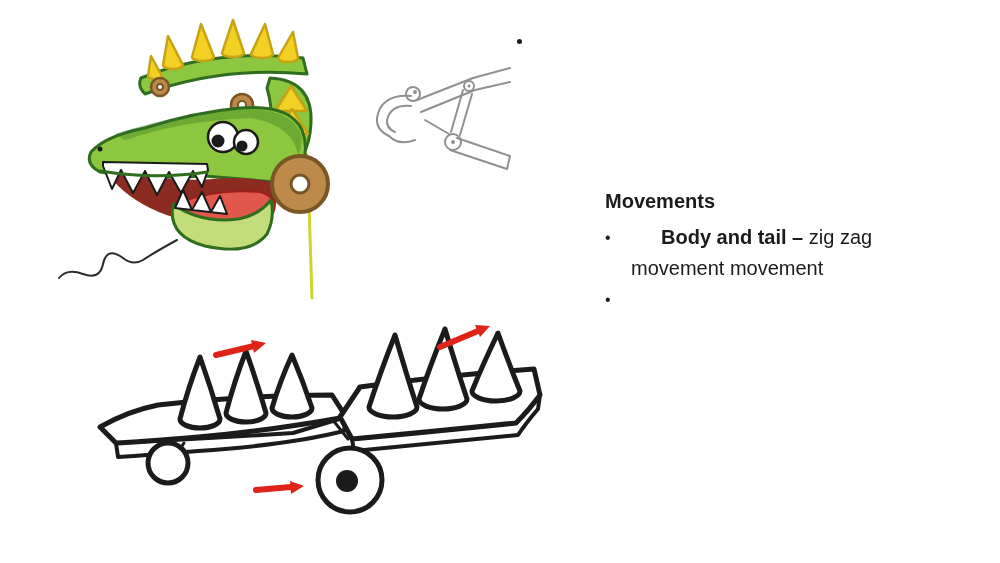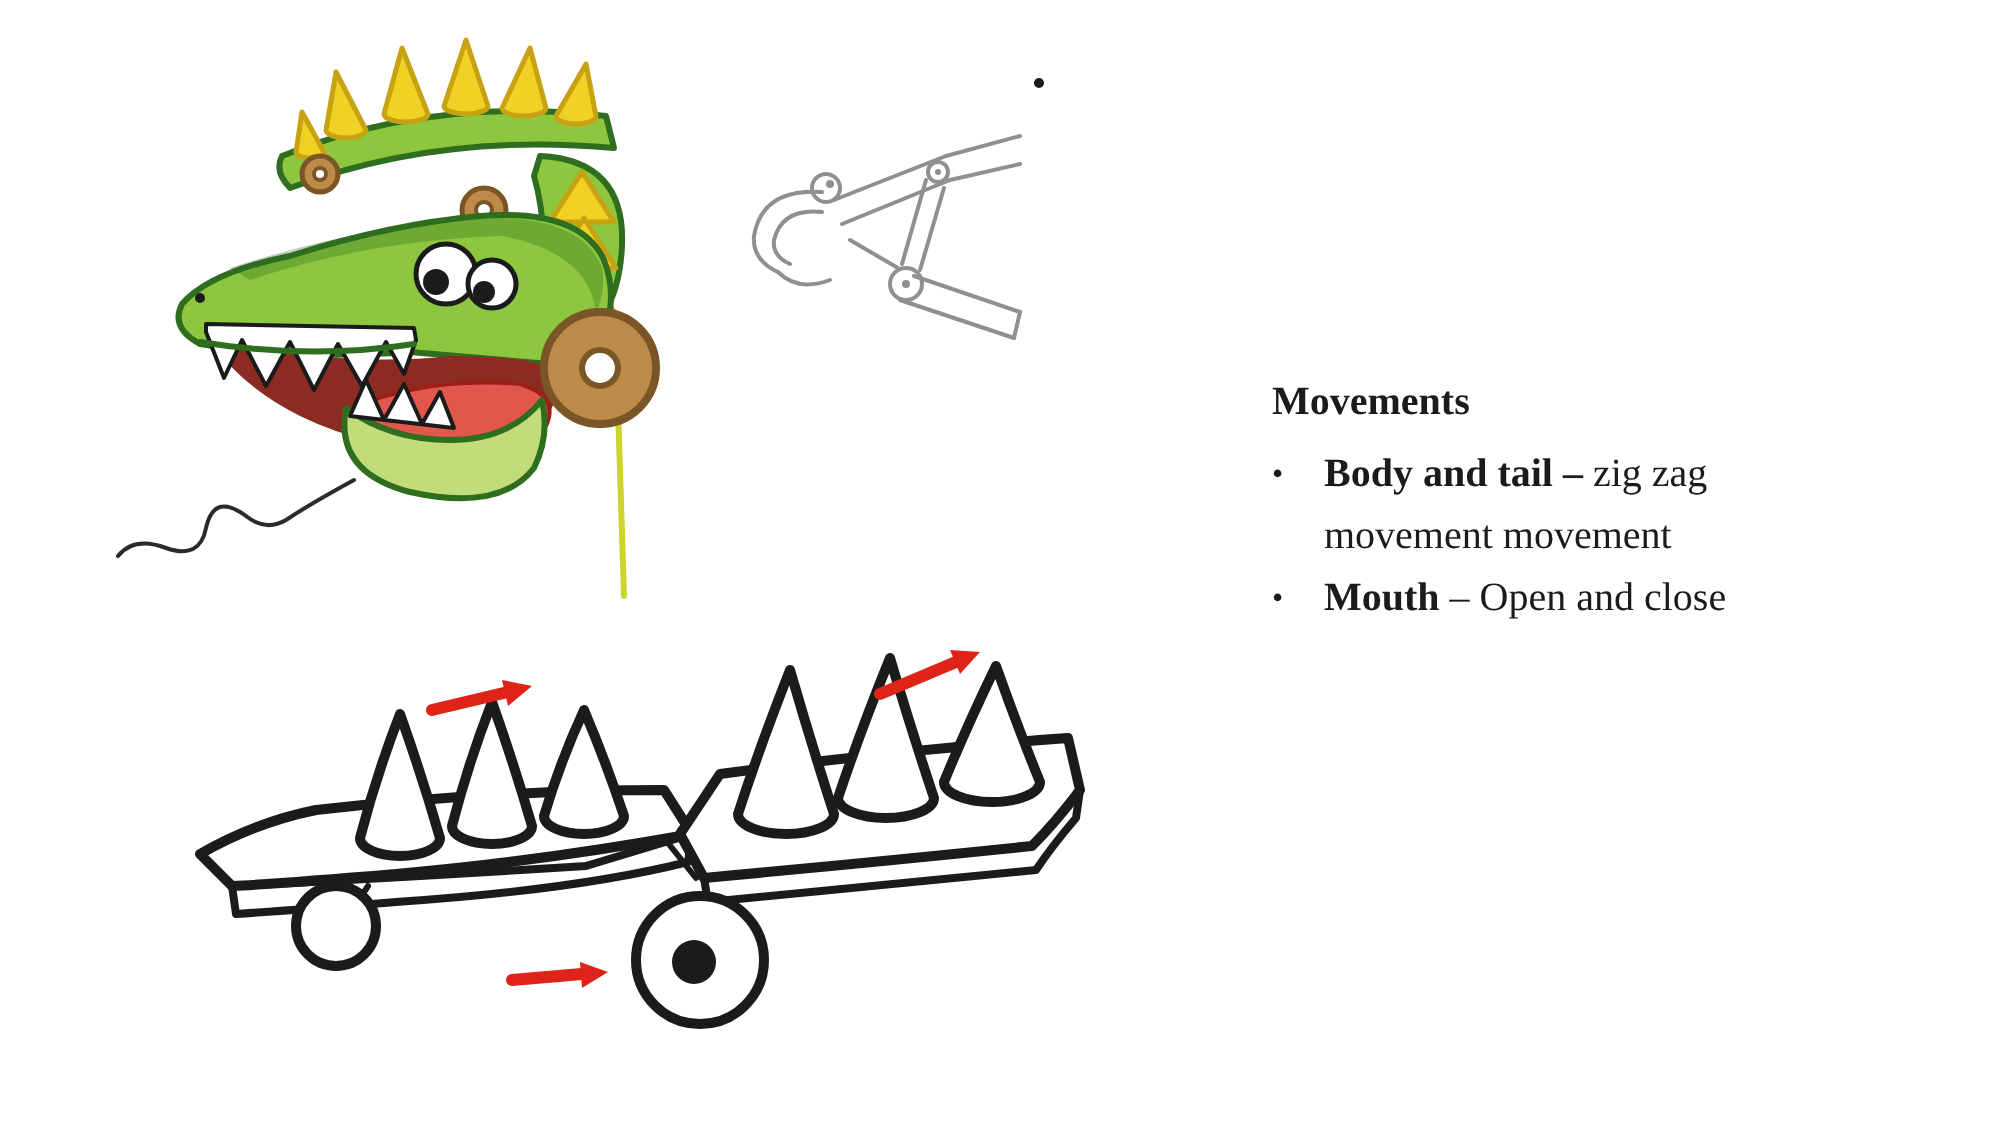--- a/index.html
+++ b/index.html
@@ -12,27 +12,27 @@
     color:var(--text,#1b1b1b);
   }
   .illus{position:absolute;}
   #dragon-svg{left:55px;top:8px;}
   #mechanism-svg{left:365px;top:56px;}
   #cart-svg{left:88px;top:315px;}
   .stray-dot{
     position:absolute;left:517px;top:39px;width:5px;height:5px;
     background:var(--ink,#1b1b1b);border-radius:50%;
   }
-  .text-panel{position:absolute;left:636px;top:190px;width:330px;font-family:Liberation Serif, serif;}
+  .text-panel{position:absolute;left:605px;top:190px;width:330px;}
   .heading{font-size:20px;font-weight:bold;margin:0 0 9px 0;}
   .bullets{list-style:none;margin:0;padding:0;}
   .bullets li{display:flex;font-size:20px;line-height:31px;}
   .bullet-mark{flex:none;width:26px;font-size:16px;}
   .li-text{width:262px;}
-  .b{font-weight:bold;}
+  .b{font-weight:bold;margin-left:30px;}
 
   
   .body-green{fill:var(--green,#8dc63f);stroke:var(--dark-green,#2f6d1f);stroke-width:3;stroke-linejoin:round;}
   .jaw-green{fill:var(--light-green,#c3dc7a);stroke:var(--dark-green,#2f6d1f);stroke-width:3;stroke-linejoin:round;}
   .shade{fill:var(--dark-green,#2f6d1f);opacity:.32;stroke:none;}
   .spike{fill:var(--spike-yellow,#f2d024);stroke:var(--spike-edge,#c7a213);stroke-width:2.5;stroke-linejoin:round;}
   .donut-outer{fill:var(--wheel-brown,#bd8a4a);stroke:var(--wheel-edge,#7a5526);}
   .donut-hole{fill:#ffffff;stroke:var(--wheel-edge,#7a5526);}
   .tooth{fill:#ffffff;stroke:var(--ink,#1b1b1b);stroke-width:2;stroke-linejoin:round;}
   .mouth{fill:var(--mouth-red,#8c2b22);stroke:none;}
@@ -198,18 +198,17 @@
 
   <div class="text-panel">
     <p class="heading">Movements</p>
     <ul class="bullets">
       <li>
         <span class="bullet-mark">•</span>
         <span class="li-text"><span class="b">Body and tail – </span><span>zig zag movement movement</span></span>
       </li>
       <li>
         <span class="bullet-mark">•</span>
-        <span class="li-text"><span class="b">Mouth</span><span> – Open and close</span></span>
       </li>
     </ul>
   </div>
 
 </div>
 
 </body></html>

